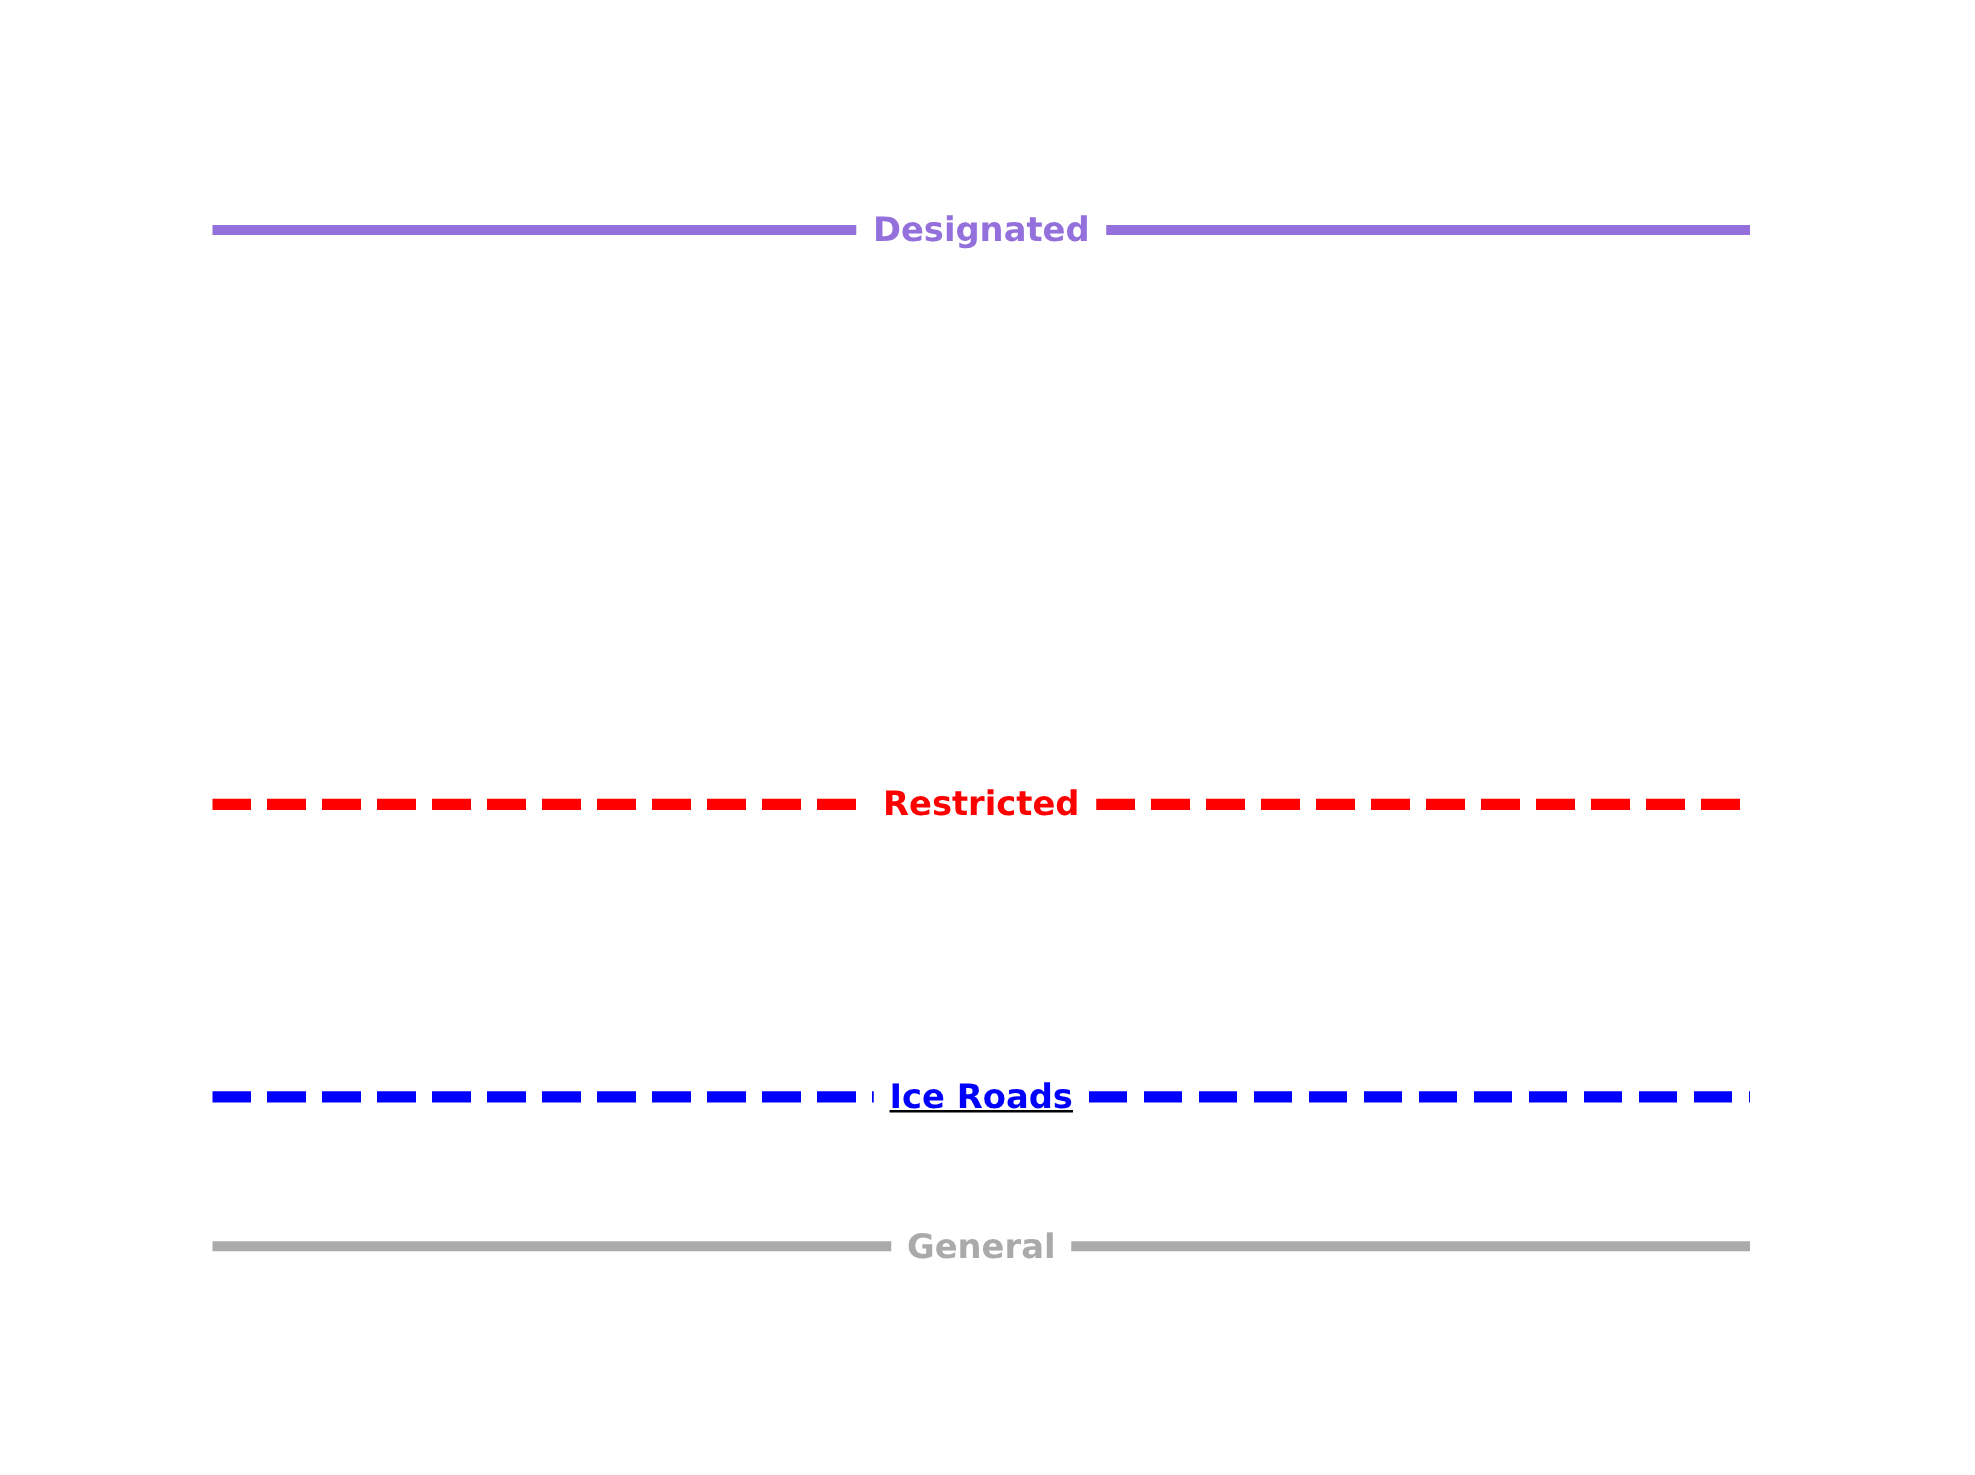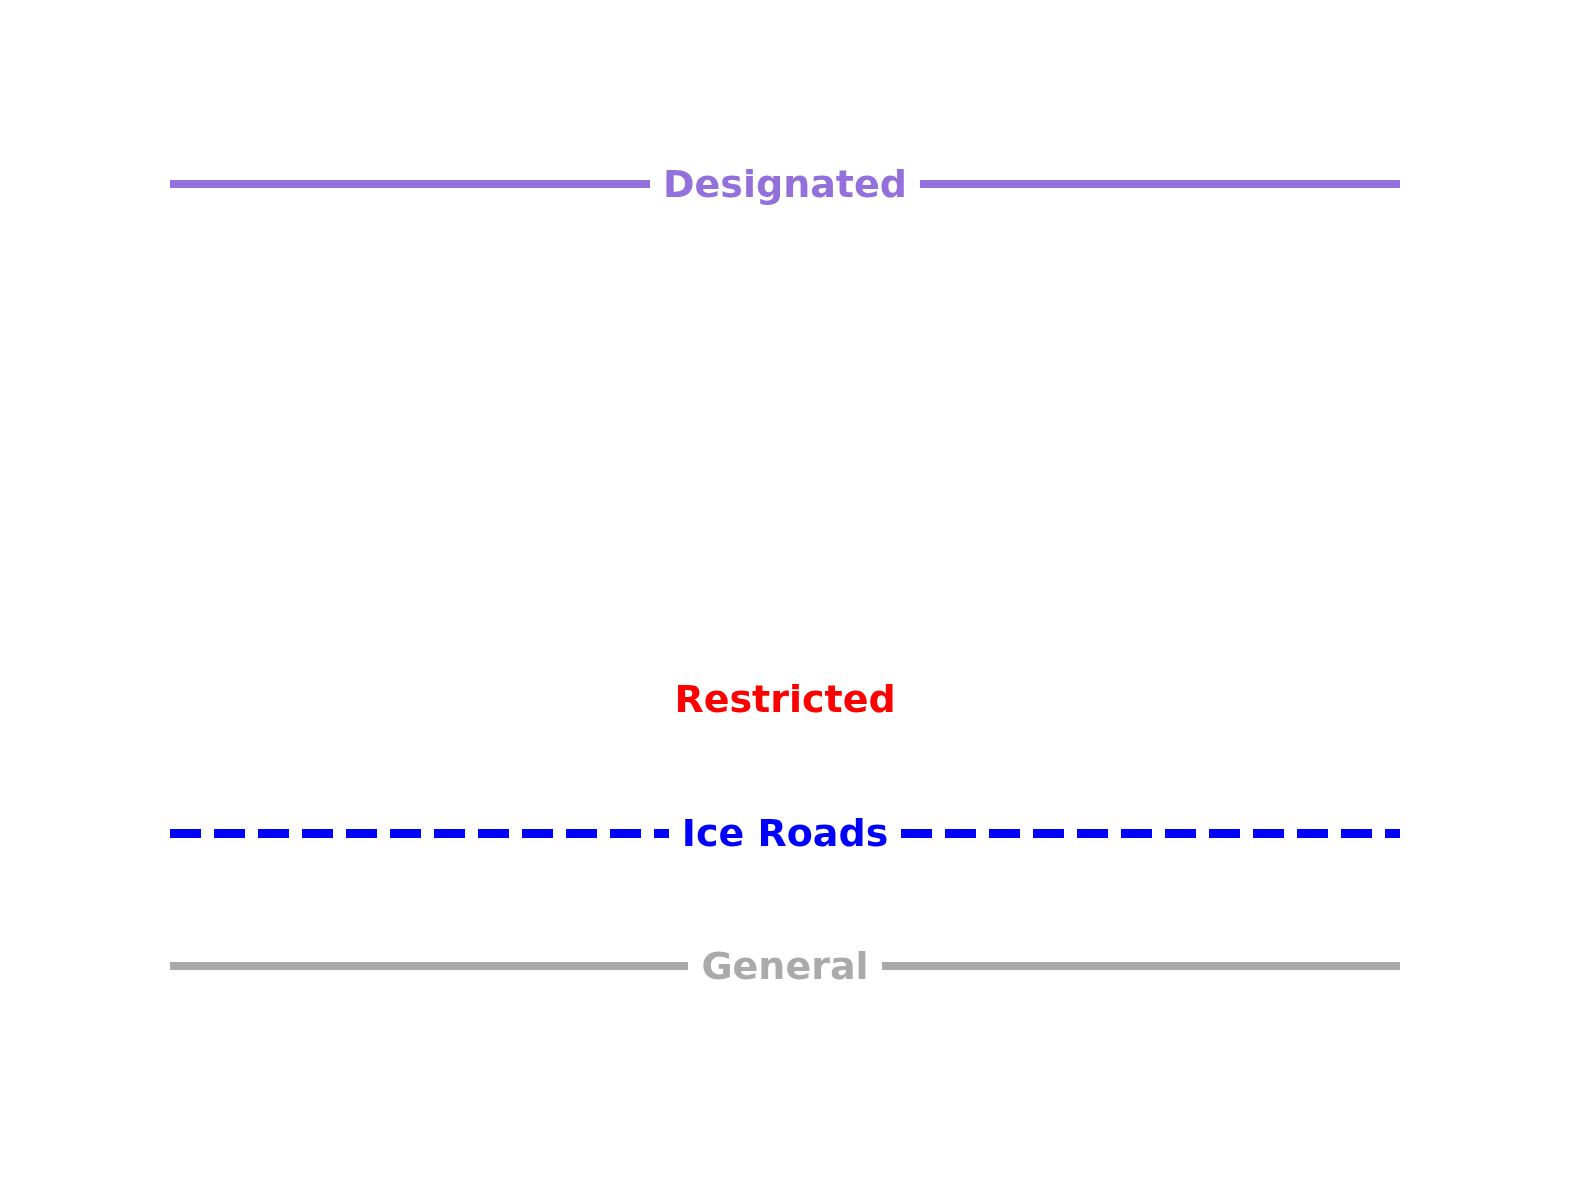--- a/index.html
+++ b/index.html
@@ -25,49 +25,49 @@
     display: flex;
     align-items: center;
   }
   .seg {
     flex: 1 1 0;
     height: 8px;
   }
   .row-label {
     flex: 0 0 auto;
     margin: 0 13px;
-    font-size: 38px;
+    font-size: 27px;
     font-weight: bold;
     line-height: 1;
     white-space: nowrap;
   }
 </style>
 </head>
 <body>
 
 <div id="canvas">
 
     <div class="legend-row" style="top: 162px;">
       <div class="seg seg-left" style="height: 8px; background: rgb(147, 112, 219);"></div>
       <div class="row-label" style="color: rgb(147, 112, 219);">Designated</div>
       <div class="seg seg-right" style="height: 8px; background: rgb(147, 112, 219);"></div>
     </div>
 
 
 
-    <div class="legend-row" style="top: 677px; flex-direction: column;">
+    <div class="legend-row" style="top: 621px;">
       <div class="seg seg-left" style="height: 9px; background: repeating-linear-gradient(90deg, rgb(255, 0, 0) 0px, rgb(255, 0, 0) 31px, transparent 31px, transparent 44px);"></div>
       <div class="row-label" style="color: rgb(255, 0, 0);">Restricted</div>
       <div class="seg seg-right" style="height: 9px; background: repeating-linear-gradient(90deg, rgb(255, 0, 0) 0px, rgb(255, 0, 0) 31px, transparent 31px, transparent 44px);"></div>
     </div>
 
-    <div class="legend-row" style="top: 811px;">
+    <div class="legend-row" style="top: 855px; text-decoration: underline;">
       <div class="seg seg-left" style="height: 9px; background: repeating-linear-gradient(90deg, rgb(0, 0, 255) 0px, rgb(0, 0, 255) 31px, transparent 31px, transparent 44px);"></div>
       <div class="row-label" style="color: rgb(0, 0, 255);">Ice Roads</div>
       <div class="seg seg-right" style="height: 9px; background: repeating-linear-gradient(90deg, rgb(0, 0, 255) 0px, rgb(0, 0, 255) 31px, transparent 31px, transparent 44px);"></div>
     </div>
 
-    <div class="legend-row" style="top: 944px;">
+    <div class="legend-row" style="top: 975px;">
       <div class="seg seg-left" style="height: 8px; background: rgb(170, 170, 170);"></div>
       <div class="row-label" style="color: rgb(170, 170, 170);">General</div>
       <div class="seg seg-right" style="height: 8px; background: rgb(170, 170, 170);"></div>
     </div>
   </div>
 
 </body></html>

